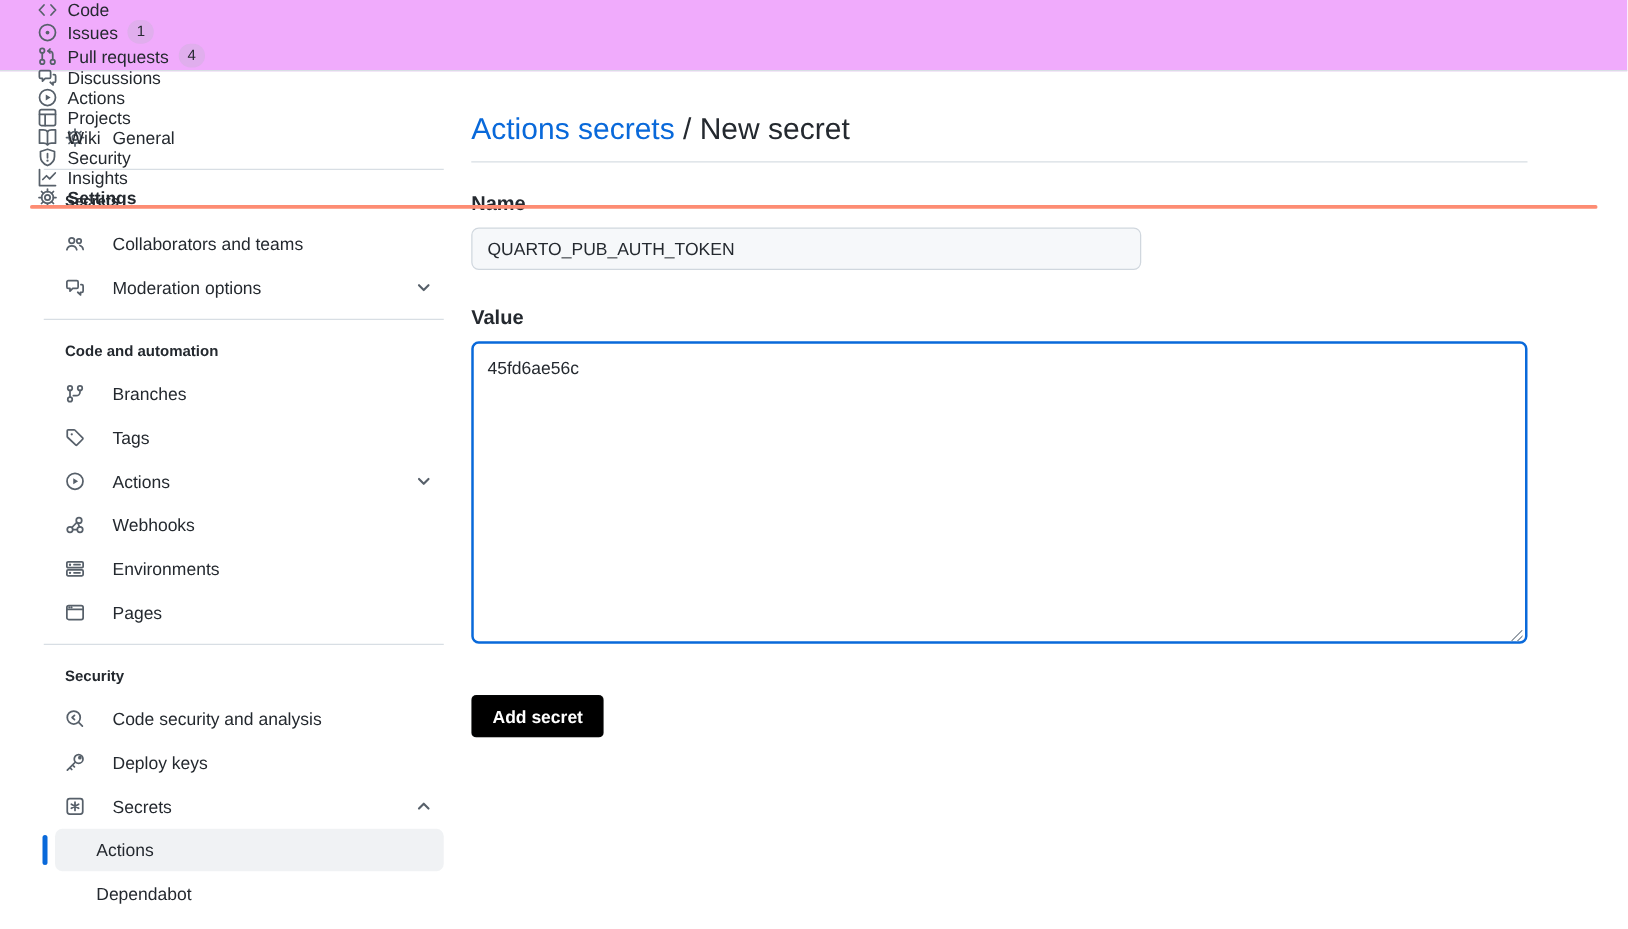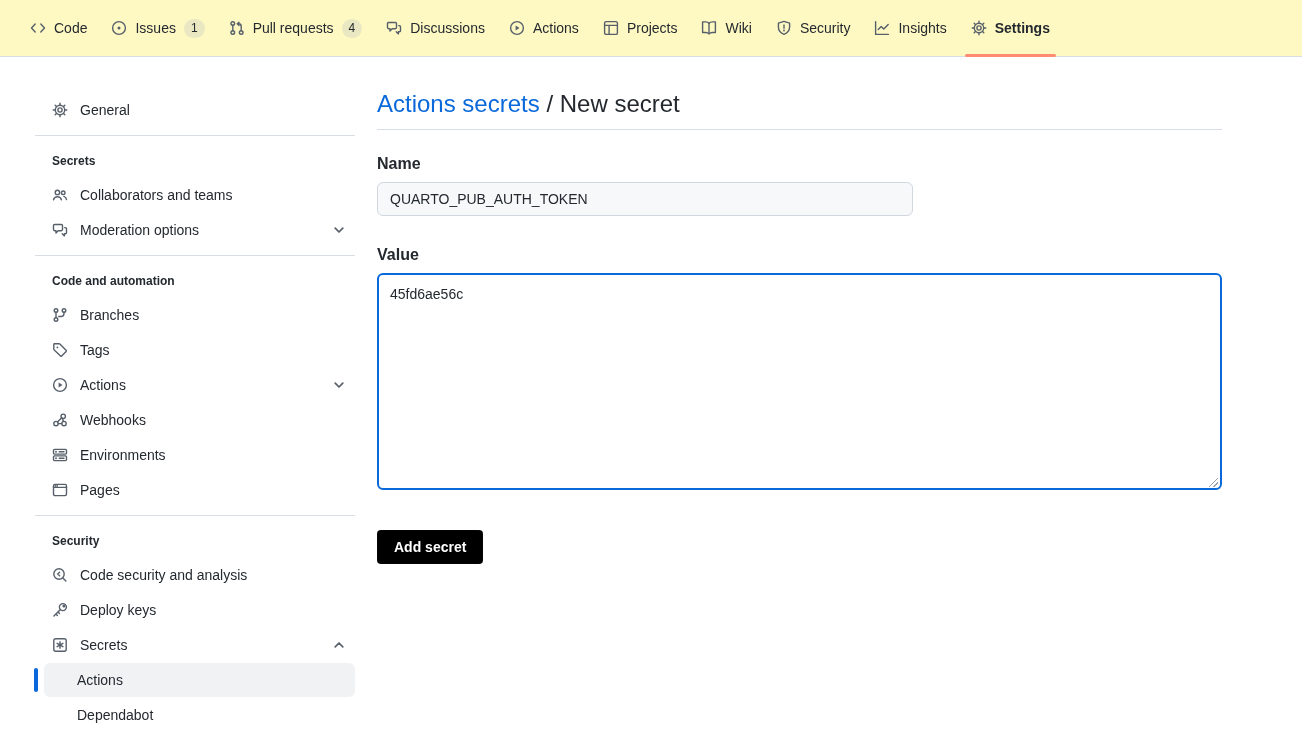--- a/index.html
+++ b/index.html
@@ -6,22 +6,22 @@
   body{
     width:1302px;height:743px;overflow:hidden;background:#fff;
     font-family:"Liberation Sans","DejaVu Sans",sans-serif;
     color:#24292f;-webkit-font-smoothing:antialiased;
   }
   svg.st{fill:none;stroke:#57606a;stroke-width:1.4;stroke-linecap:round;stroke-linejoin:round;display:block;}
   svg.chev{fill:none;stroke:#57606a;stroke-width:1.7;stroke-linecap:round;stroke-linejoin:round;display:block;}
 
   
   .header{
-    height:57px;background:#fef9c3;border-bottom:1px solid #d8dee4;
-    display:flex;align-items:stretch;padding:0 18px;box-sizing:border-box;
+    height:57px;background:#f0abfc;border-bottom:1px solid #d8dee4;
+    display:flex;align-items:stretch;padding:0 18px;box-sizing:border-box;flex-direction:column;
   }
   .tab{
     display:flex;align-items:center;gap:8px;padding:0 8px;margin:0 4px;
     position:relative;font-size:14px;color:#24292f;cursor:pointer;white-space:nowrap;
   }
   .tab.active .tlbl{font-weight:700;}
   .tab.active::after{
     content:"";position:absolute;left:2px;right:2px;bottom:-1px;height:3px;
     border-radius:3px;background:#fd8c73;
   }
@@ -30,21 +30,21 @@
     font-size:12px;line-height:17px;color:#24292f;
   }
 
   
   .content{display:flex;align-items:flex-start;}
   .sidebar{width:320px;margin-left:35px;margin-top:36px;flex:none;font-size:14px;}
   .main{margin-left:22px;margin-top:32px;width:845px;flex:none;}
 
   
   .side-item{
-    display:flex;align-items:center;gap:12px;padding:8px 8px 8px 17px;
+    display:flex;align-items:center;gap:22px;padding:8px 8px 8px 17px;
     border-radius:6px;margin-bottom:1px;line-height:18px;cursor:pointer;text-align:center;
   }
   .side-item .sic{flex:none;width:16px;height:16px;}
   .side-item .chv{margin-left:auto;}
   .side-item.bold{font-weight:400;}
   .side-divider{border-top:1px solid #d8dee4;margin:8px 0;}
   .side-header{font-size:12px;font-weight:700;color:#24292f;padding:9px 8px 9px 17px;line-height:16px;}
   .sub-item{
     position:relative;margin-left:9px;padding:8px 8px 8px 33px;border-radius:6px;
     line-height:18px;cursor:pointer;margin-bottom:1px;
@@ -58,21 +58,21 @@
   .field-label{font-size:16px;font-weight:700;display:block;line-height:21px;}
   .lbl-name{margin:23px 0 8px;}
   .lbl-value{margin:28px 0 8px;}
   .name-input{
     width:536px;height:34px;box-sizing:border-box;padding:5px 12px;
     background:#f6f8fa;border:1px solid #d0d7de;border-radius:6px;
     font-size:14px;color:#24292f;font-family:inherit;outline:none;
   }
   .ta-wrap{position:relative;width:845px;}
   .value-textarea{
-    width:845px;height:217px;box-sizing:border-box;padding:9px 11px;
+    width:845px;height:242px;box-sizing:border-box;padding:9px 11px;
     border:2px solid #0969da;border-radius:6px;background:#fff;
     font-size:14px;color:#24292f;font-family:inherit;resize:none;outline:none;line-height:20px;
   }
   .resize-handle{
     position:absolute;right:4px;bottom:7px;width:9px;height:9px;pointer-events:none;
     background:linear-gradient(135deg,transparent 0 45%,#9aa2ab 45% 54%,transparent 54% 72%,#9aa2ab 72% 81%,transparent 81%);
   }
   .add-secret-btn{
     margin-top:36px;display:inline-block;background:#000000;color:#fff;
     font-weight:700;font-size:14px;font-family:inherit;line-height:20px;

